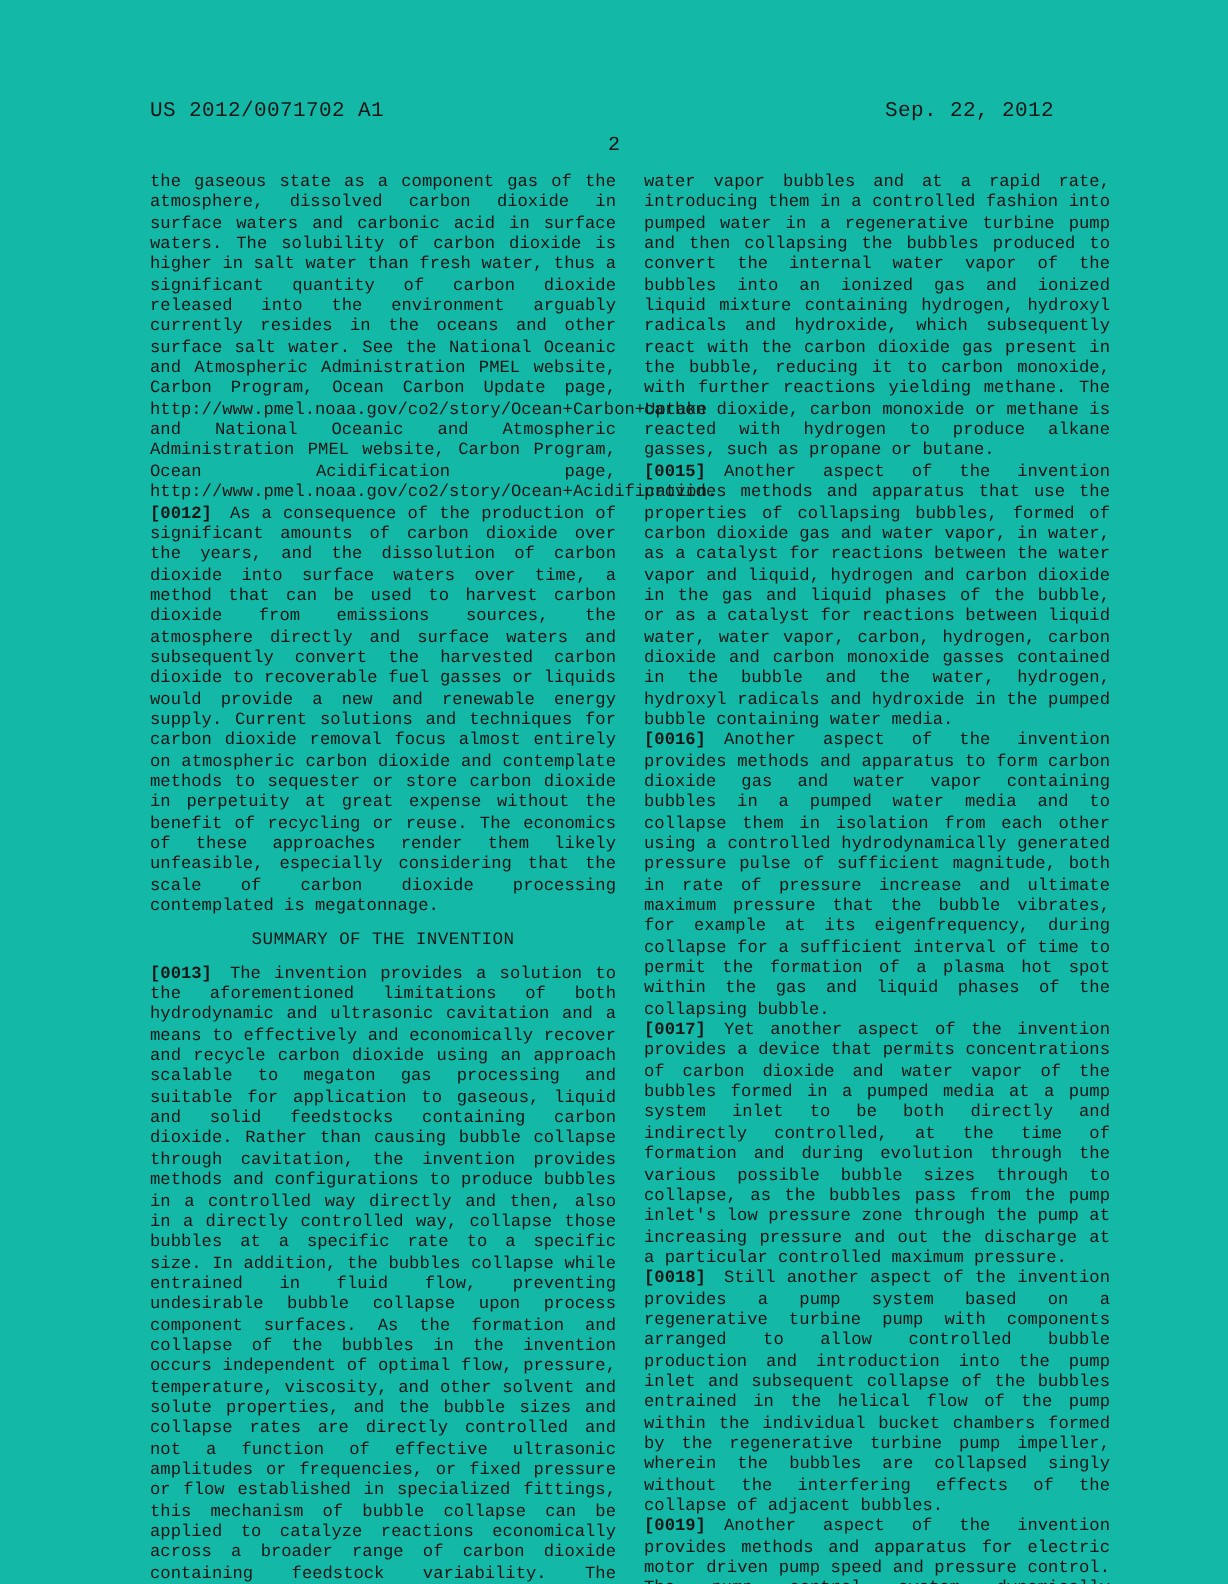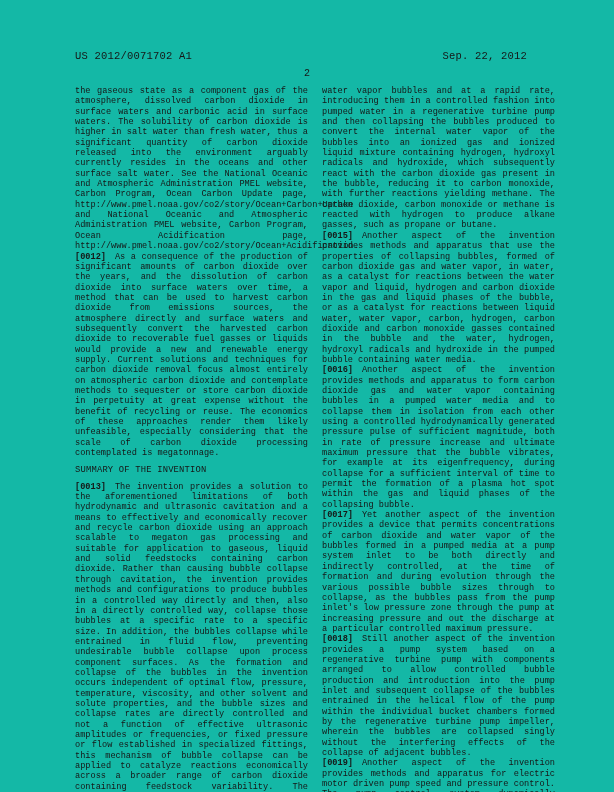--- a/index.html
+++ b/index.html
@@ -33,21 +33,21 @@
     line-height:10.35px;
     text-align:justify;
     text-justify:inter-word;
   }
   .col-left{left:75px;}
   .col-right{left:322px;}
   .para{margin:0;}
   .ptag{font-weight:bold;}
   .gap{display:inline-block;width:9px;}
   .heading{
-    text-align:left;
+    text-align:center;
     margin:7px 0 6px 0;
     font-size:8.8px;
     letter-spacing:0.2px;
   }
 </style>
 </head>
 <body>
 
 <div class="page">
   <div class="header">

